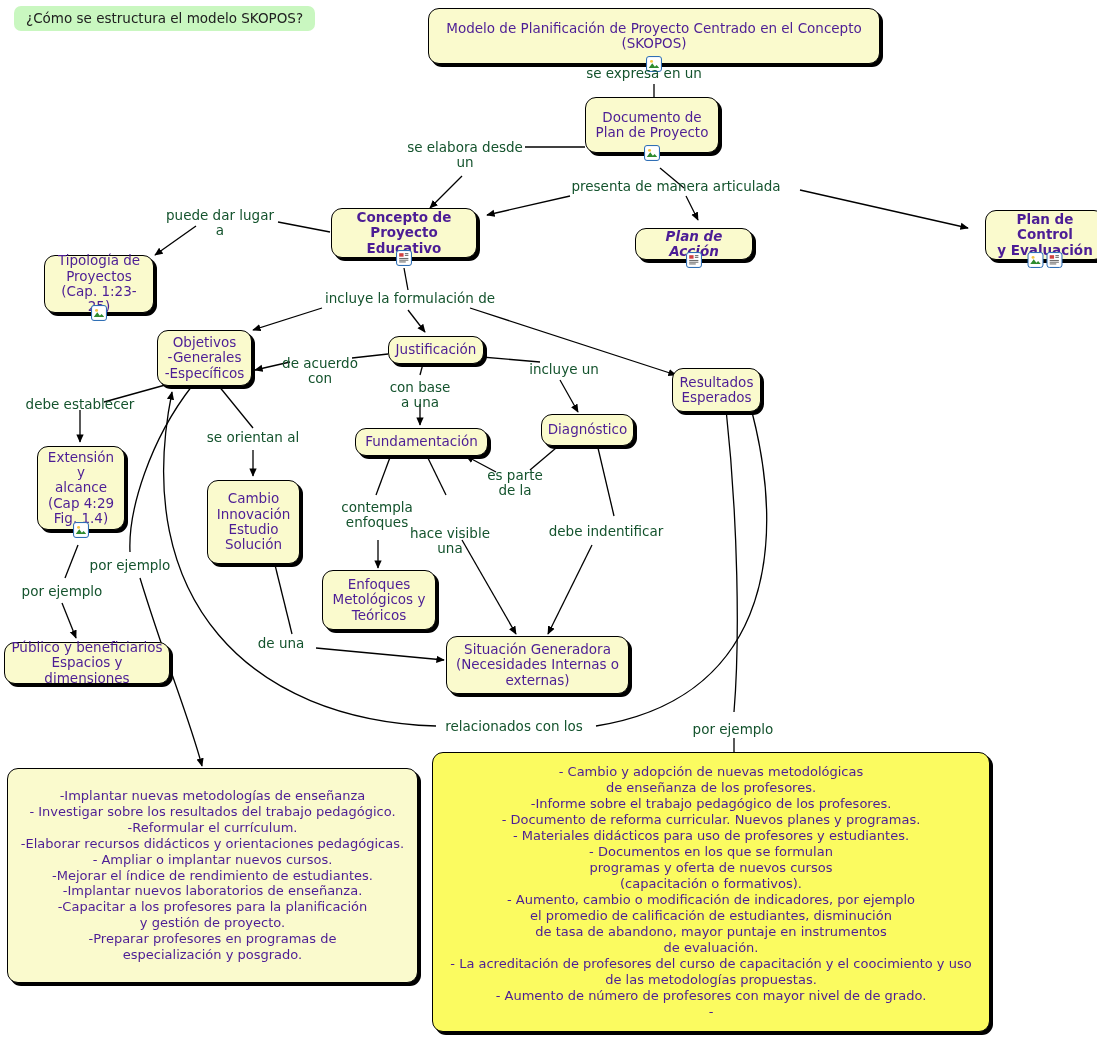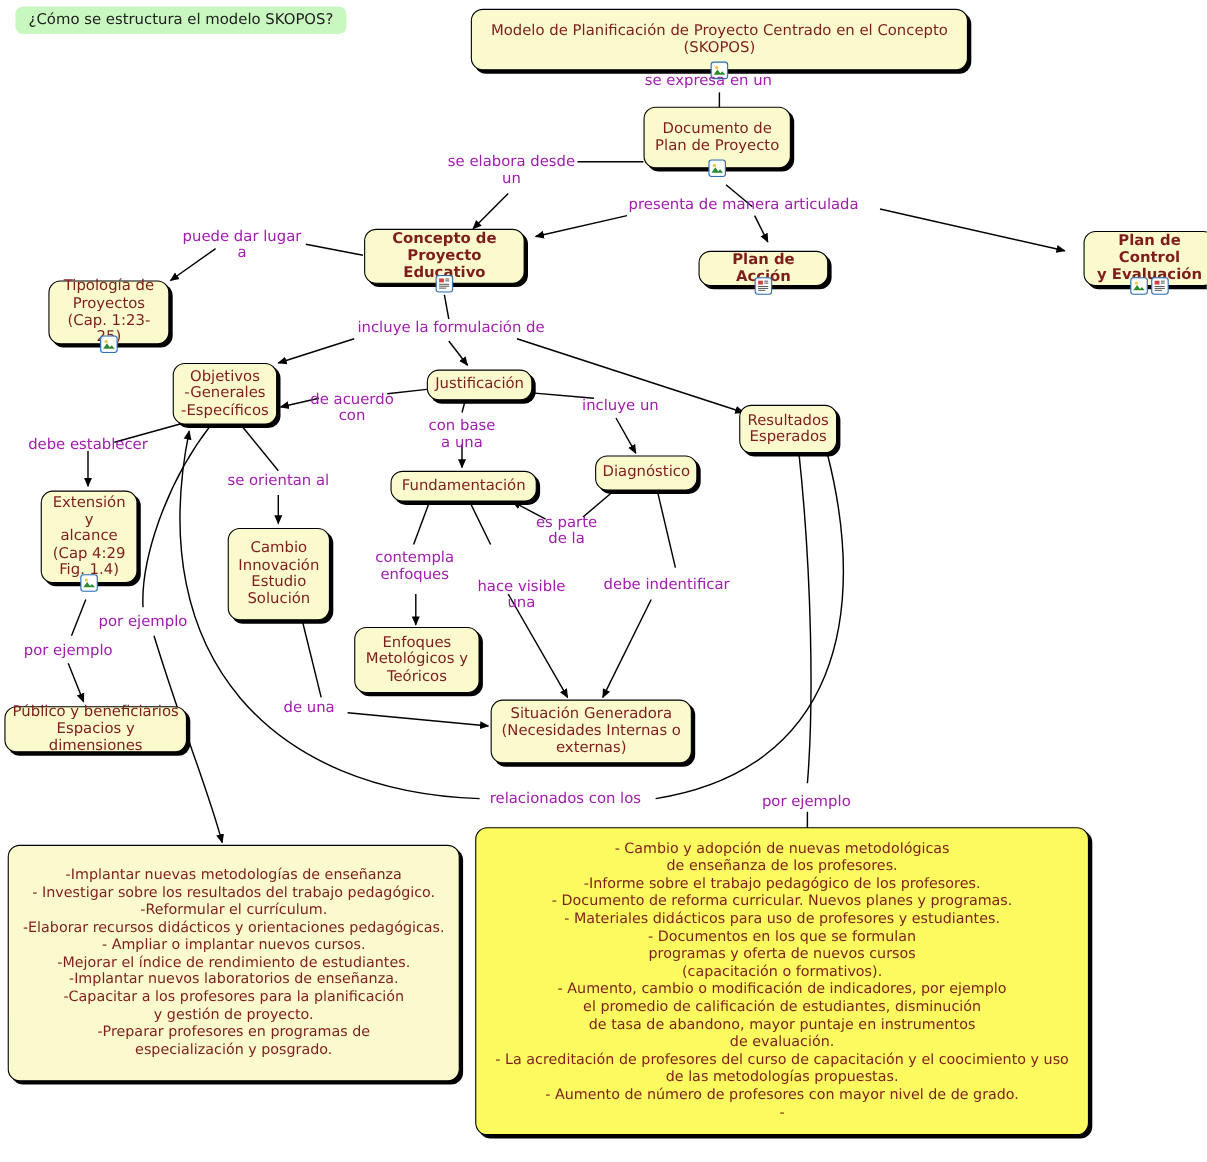--- a/index.html
+++ b/index.html
@@ -18,21 +18,21 @@
     padding:4px 12px 5px 12px;font-size:13.5px;white-space:nowrap;
     color:#202020;
   }
 
   
   .node{
     position:absolute;box-sizing:border-box;
     background:#fafacd;border:1.2px solid #000;border-radius:11px;
     box-shadow:3px 3px 0 0 #000;
     display:flex;flex-direction:column;align-items:center;justify-content:center;
-    text-align:center;font-size:13.5px;line-height:1.14;color:#7f1d1d;
+    text-align:center;font-size:13.5px;line-height:1.14;color:#4c1d95;
     padding:4px 6px;
   }
   .node.bold{font-weight:bold;}
   .node.bigtext{background:#fafacd;}
   .node.bright{background:#fbfb60;}
   .node .lines{white-space:pre-line;}
 
   
   .icon-row{
     position:absolute;left:50%;transform:translateX(-50%);
@@ -40,21 +40,21 @@
   }
   .mini-icon{
     width:16px;height:16px;border:1.5px solid #2f6fb5;border-radius:3px;
     background:#eef4fb;box-sizing:border-box;position:relative;overflow:hidden;
     display:block;
   }
   .mini-icon svg{display:block;width:100%;height:100%;}
 
   
   .elabel{
-    position:absolute;font-size:13.5px;line-height:1.12;color:#a21caf;
+    position:absolute;font-size:13.5px;line-height:1.12;color:#14532d;
     text-align:center;white-space:pre-line;background:transparent;
     transform:translateX(-50%);
   }
 </style>
 </head>
 <body>
 
 <div id="canvas">
 
   <svg id="edges" viewBox="0 0 1097 1056">
@@ -177,21 +177,21 @@
               <line x1="2.5" y1="10.5" x2="13" y2="10.5"></line>
               <line x1="2.5" y1="12.5" x2="10" y2="12.5"></line>
               <line x1="9" y1="3" x2="13" y2="3"></line>
               <line x1="9" y1="5" x2="13" y2="5"></line>
             </g>
           </svg>
       </span>
     </span>
   </div>
 
-  <div class="node bold" style="left:635px;top:228px;width:118px;height:32px;">
+  <div class="node bold" style="left:635px;top:228px;width:118px;height:32px;font-style:italic;">
     <span class="lines">Plan de Acción</span>
     <span class="icon-row">
       <span class="mini-icon">
         <svg viewBox="0 0 16 16">
             <rect x="1" y="1" width="14" height="14" fill="#ffffff"></rect>
             <rect x="2.5" y="2.5" width="5" height="4" fill="#d04040"></rect>
             <g stroke="#3a3a3a" stroke-width="0.9">
               <line x1="2.5" y1="8.5" x2="13" y2="8.5"></line>
               <line x1="2.5" y1="10.5" x2="13" y2="10.5"></line>
               <line x1="2.5" y1="12.5" x2="10" y2="12.5"></line>
@@ -364,21 +364,21 @@
 
   <div class="elabel" style="left:420px;top:380px;">con base
 a una</div>
 
   <div class="elabel" style="left:515px;top:468px;">es parte
 de la</div>
 
   <div class="elabel" style="left:377px;top:500px;">contempla
 enfoques</div>
 
-  <div class="elabel" style="left:474px;top:526px;">hace visible
+  <div class="elabel" style="left:450px;top:526px;">hace visible
 una</div>
 
   <div class="elabel" style="left:606px;top:524px;">debe indentificar</div>
 
   <div class="elabel" style="left:130px;top:558px;">por ejemplo</div>
 
   <div class="elabel" style="left:62px;top:584px;">por ejemplo</div>
 
   <div class="elabel" style="left:281px;top:636px;">de una</div>
 

